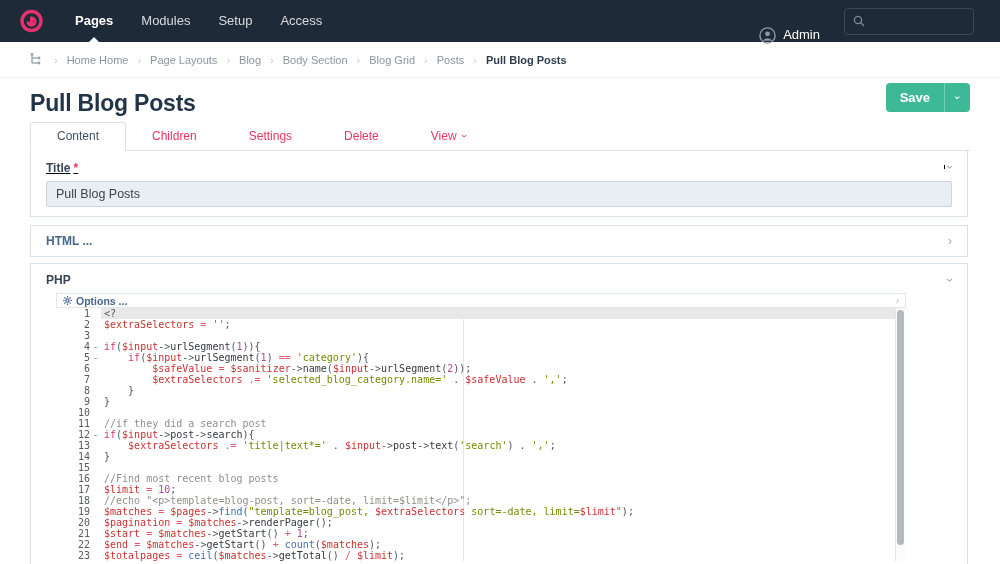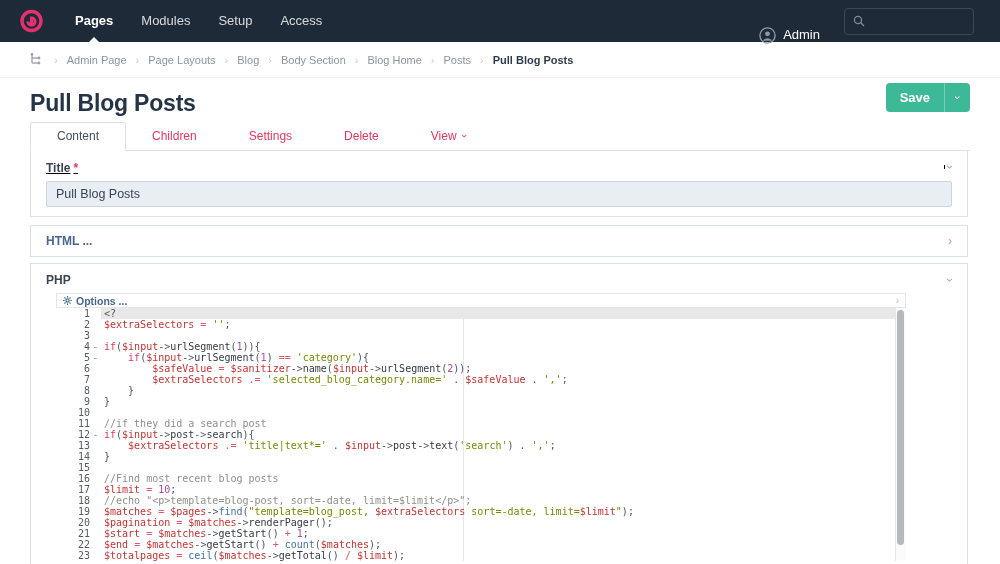--- a/index.html
+++ b/index.html
@@ -125,29 +125,29 @@
     <svg width="11" height="13" viewBox="0 0 11 13">
       <line x1="2" y1="1" x2="2" y2="10" stroke="#9aa4ae" stroke-width="1.4"></line>
       <line x1="2" y1="5" x2="8" y2="5" stroke="#9aa4ae" stroke-width="1.4"></line>
       <line x1="2" y1="10" x2="8" y2="10" stroke="#9aa4ae" stroke-width="1.4"></line>
       <circle cx="9" cy="5" r="1.4" fill="#9aa4ae"></circle>
       <circle cx="9" cy="10" r="1.4" fill="#9aa4ae"></circle>
       <circle cx="2" cy="1.5" r="1.4" fill="#9aa4ae"></circle>
     </svg>
   </span>
   <span class="bc-sep">›</span>
-  <span class="bc-link">Admin Page</span>
+  <span class="bc-link">Home Home</span>
   <span class="bc-sep">›</span>
   <span class="bc-link">Page Layouts</span>
   <span class="bc-sep">›</span>
   <span class="bc-link">Blog</span>
   <span class="bc-sep">›</span>
   <span class="bc-link">Body Section</span>
   <span class="bc-sep">›</span>
-  <span class="bc-link">Blog Home</span>
+  <span class="bc-link">Blog Grid</span>
   <span class="bc-sep">›</span>
   <span class="bc-link">Posts</span>
   <span class="bc-sep">›</span>
   <span class="bc-current">Pull Blog Posts</span>
 </div>
 
 <h1>Pull Blog Posts</h1>
 
 <div class="save-btn">
   <span class="save-main">Save</span>

